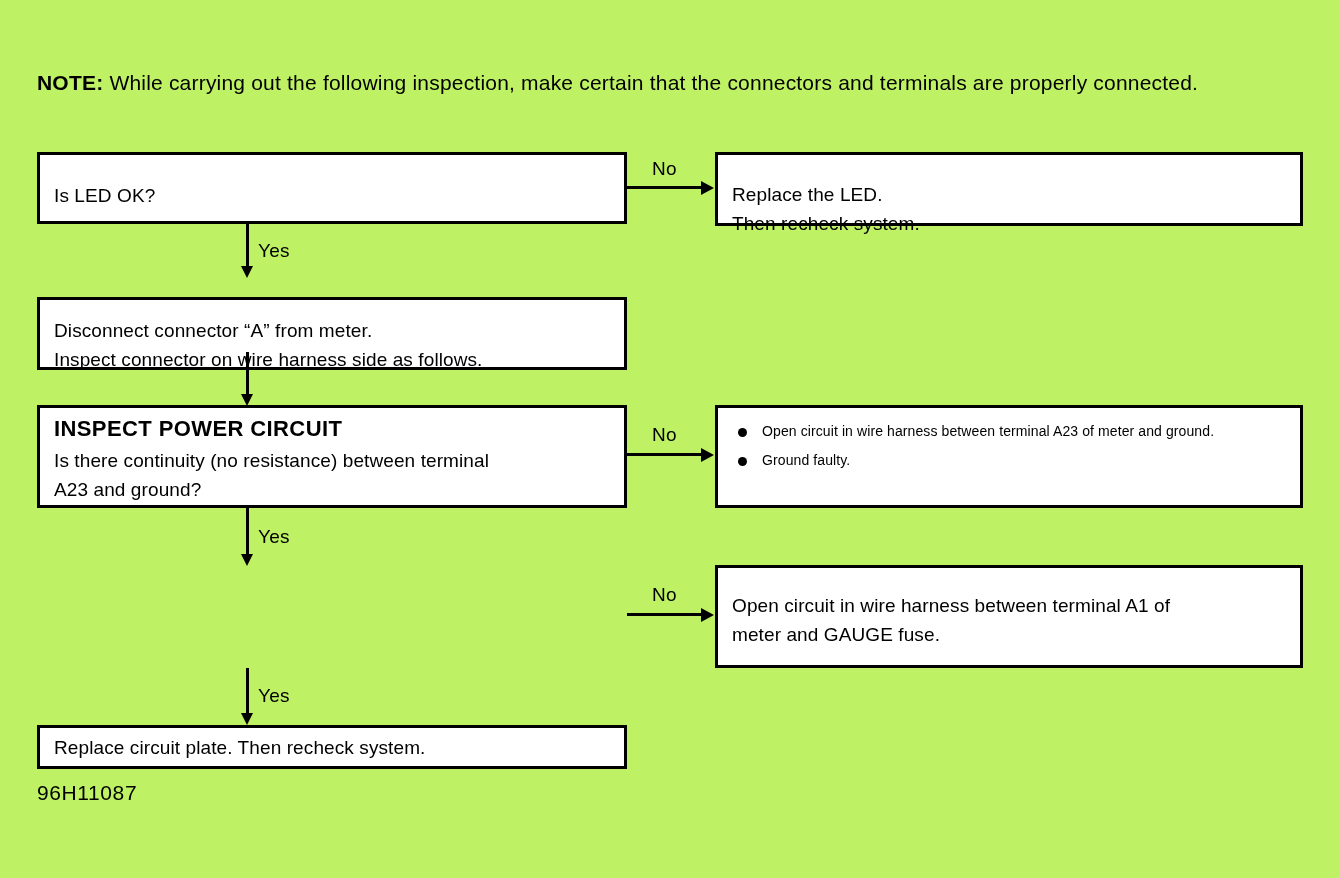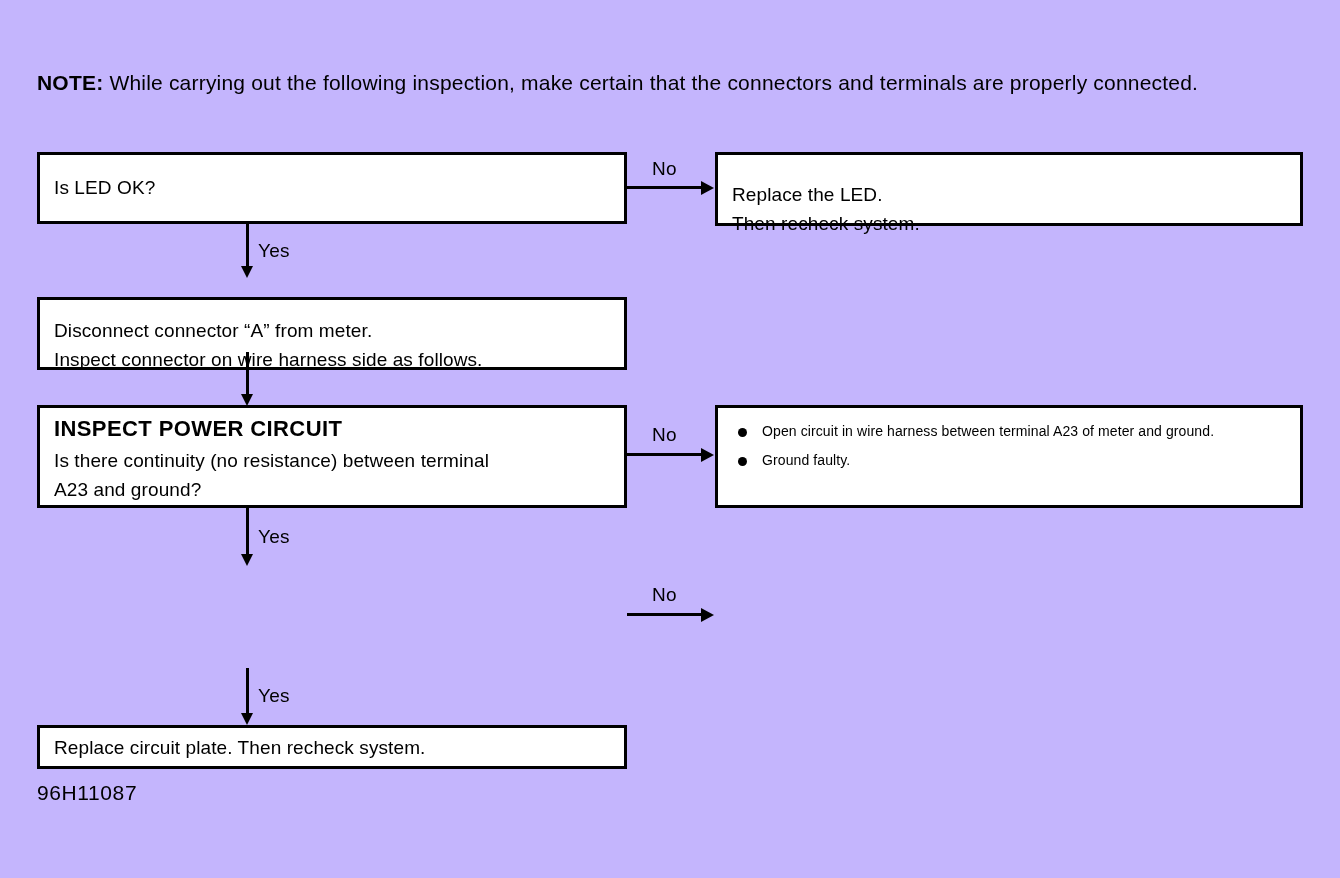--- a/index.html
+++ b/index.html
@@ -8,21 +8,21 @@
     background: #ffffff;
   }
   body {
     font-family: "Liberation Sans", sans-serif;
     color: #000000;
   }
   #page {
     position: relative;
     width: 1340px;
     height: 878px;
-    background: #c4b5fd;
+    background: #bef264;
     overflow: hidden;
   }
   .note {
     position: absolute;
     left: 37px;
     top: 68px;
     width: 1270px;
     font-size: 21px;
     line-height: 30px;
     letter-spacing: 0.2px;
@@ -44,21 +44,21 @@
     letter-spacing: 0.4px;
     margin-bottom: 2px;
   }
   .box .line {
     font-size: 19px;
     line-height: 29px;
     letter-spacing: 0.1px;
     white-space: nowrap;
   }
   .box.center-one .line {
-    margin-top: 0;
+    margin-top: 8px;
   }
   .bullets {
     margin: 0;
     padding: 0;
     list-style: none;
   }
   .bullets li {
     position: relative;
     padding-left: 30px;
     font-size: 14px;
@@ -177,20 +177,24 @@
 
   <div class="vline" style="left:246px; top:508px; height:50px;"></div>
   <div class="arrow-down" style="left:241px; top:554px;"></div>
   <div class="edge-label" style="left:258px; top:526px;">Yes</div>
 
 
   <div class="hline" style="left:627px; top:613px; width:76px;"></div>
   <div class="arrow-right" style="left:701px; top:608px;"></div>
   <div class="edge-label" style="left:652px; top:584px;">No</div>
 
+  <div class="box" style="left:715px; top:565px; width:588px; height:103px; padding-top:23px;">
+    <div class="line">Open circuit in wire harness between terminal A1 of</div>
+    <div class="line">meter and GAUGE fuse.</div>
+  </div>
 
   <div class="vline" style="left:246px; top:668px; height:48px;"></div>
   <div class="arrow-down" style="left:241px; top:713px;"></div>
   <div class="edge-label" style="left:258px; top:685px;">Yes</div>
 
   <div class="box center-one" style="left:37px; top:725px; width:590px; height:44px; padding-top:5px;">
     <div class="line" style="margin-top:0;">Replace circuit plate. Then recheck system.</div>
   </div>
 
   <div class="figcode">96H11087</div>

